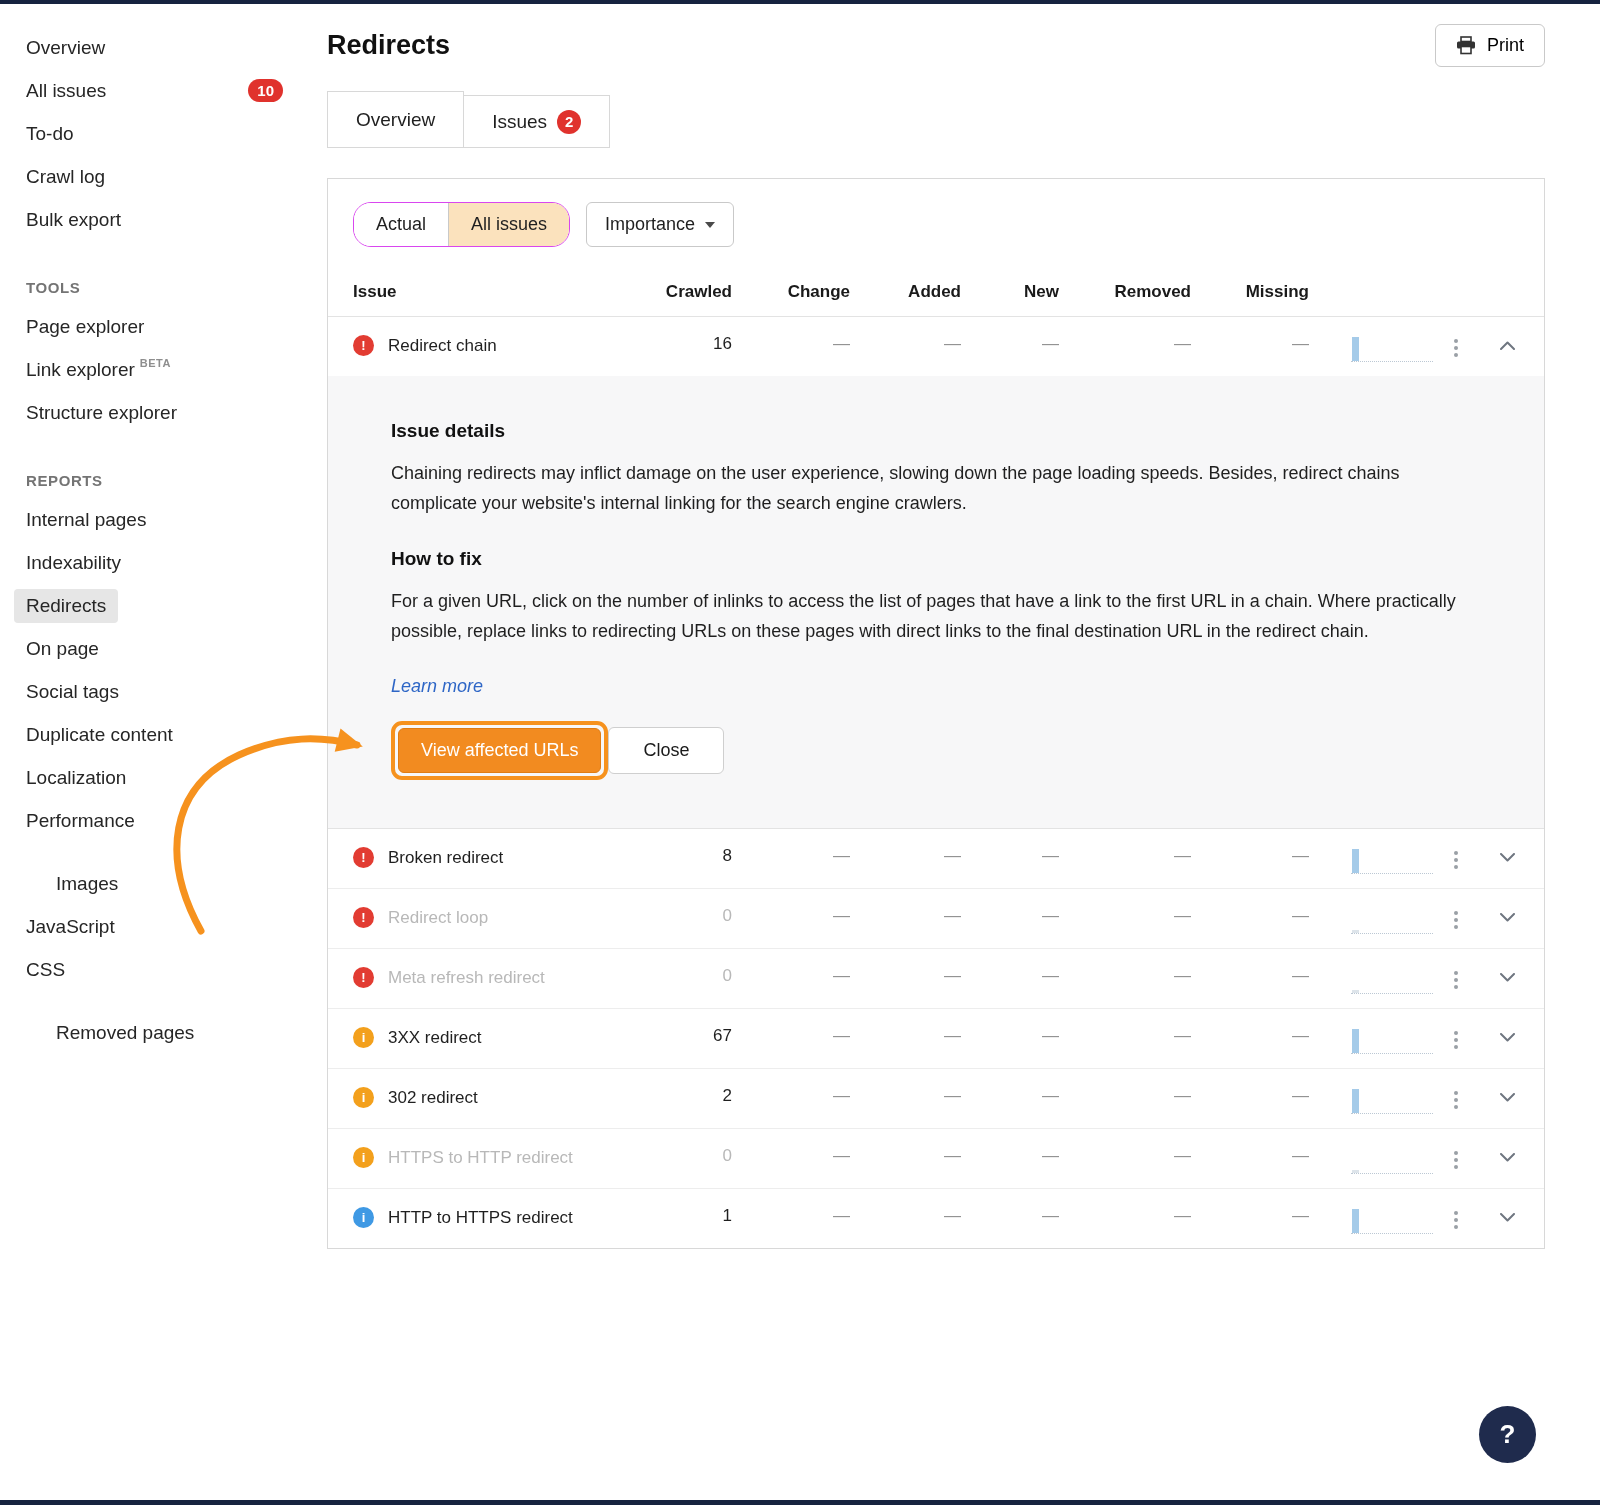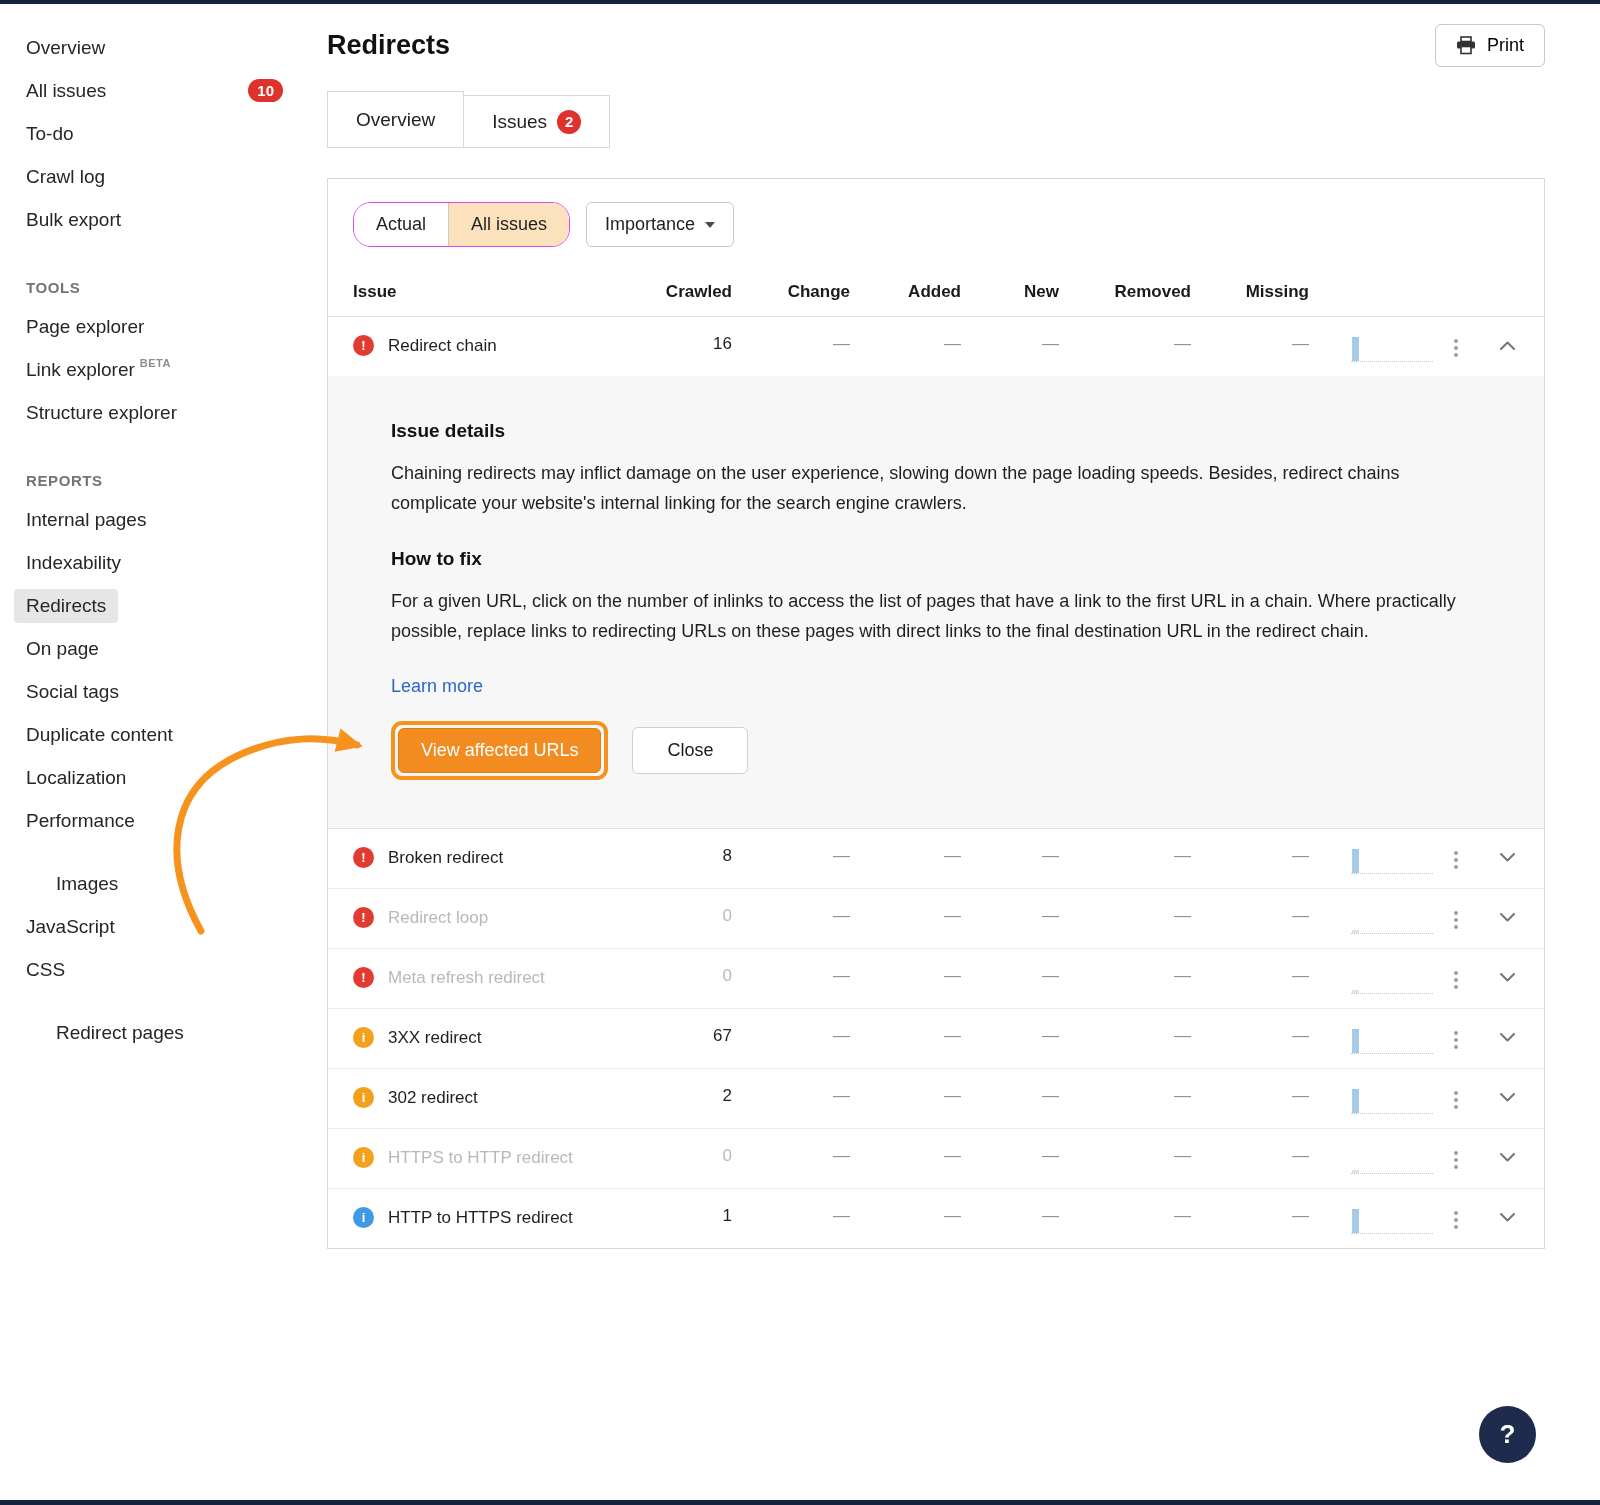--- a/index.html
+++ b/index.html
@@ -66,22 +66,22 @@
   .row.muted .name, .row.muted .c-crawled { color:#b8b8b8; }
   .spark { height:28px; width:82px; border-bottom:1px dotted #bcc8d4; position:relative; }
   .spark .bar { position:absolute; left:1px; bottom:0; width:7px; height:24px; background:#a5cbe9; }
   .spark.zero .bar { height:3px; background:#dde4ea; }
   .kebab-dots { width:4px; height:4px; border-radius:50%; background:#9aa0a6; box-shadow:0 7px 0 #9aa0a6, 0 14px 0 #9aa0a6; margin-top:1px; }
 
   
   .detail { background:#f7f7f8; padding:44px 80px 48px 63px; }
   .detail h3 { margin:0 0 16px 0; font-size:19px; color:#111; }
   .detail p { margin:0 0 30px 0; font-size:18px; line-height:30px; max-width:1080px; color:#1f1f1f; }
-  .learn-more { color:#2e66c6; font-size:18px; text-decoration:none; cursor:pointer; display:inline-block; margin-bottom:24px; }
-  .btn-row { display:flex; align-items:center; gap:24px; position:relative; }
+  .learn-more { color:#2e66c6; font-size:18px; text-decoration:none; cursor:pointer; display:inline-block; margin-bottom:24px;font-style:italic; }
+  .btn-row { display:flex; align-items:center; gap:0; position:relative; }
   .ring { display:inline-block; border:4px solid #f6921e; border-radius:11px; padding:3px; }
   .btn-orange { background:#f28b20; border:1px solid #e07c12; color:#fff; font-size:18px; padding:11px 22px; border-radius:6px; cursor:pointer; font-family:"Liberation Sans", sans-serif; }
   .btn-plain { background:#fff; border:1px solid #cfcfcf; color:#1a1a1a; font-size:18px; padding:12px 34px; border-radius:6px; cursor:pointer; font-family:"Liberation Sans", sans-serif; }
   .arrow-wrap { position:absolute; left:-252px; top:-12px; width:250px; height:232px; pointer-events:none; }
 
   
   .help-fab { position:absolute; left:1479px; top:1406px; width:57px; height:57px; border-radius:50%; background:#1f2b4d; color:#fff; font-size:26px; font-weight:bold; display:flex; align-items:center; justify-content:center; cursor:pointer; }
 </style>
 </head>
 <body>
@@ -148,21 +148,21 @@
       <span class="lbl">Images</span>
     </div>
   <div class="side-item">
       <span class="lbl">JavaScript</span>
     </div>
   <div class="side-item">
       <span class="lbl">CSS</span>
     </div>
 
   <div class="side-item gap-top">
-      <span class="lbl">Redirect pages</span>
+      <span class="lbl">Removed pages</span>
     </div>
 </div>
 
 <div class="main">
 
   <div class="main-header">
     <div class="page-title">Redirects</div>
     <button class="print-btn">
       <span style="display:flex;">
         <svg width="20" height="19" viewBox="0 0 20 19">

